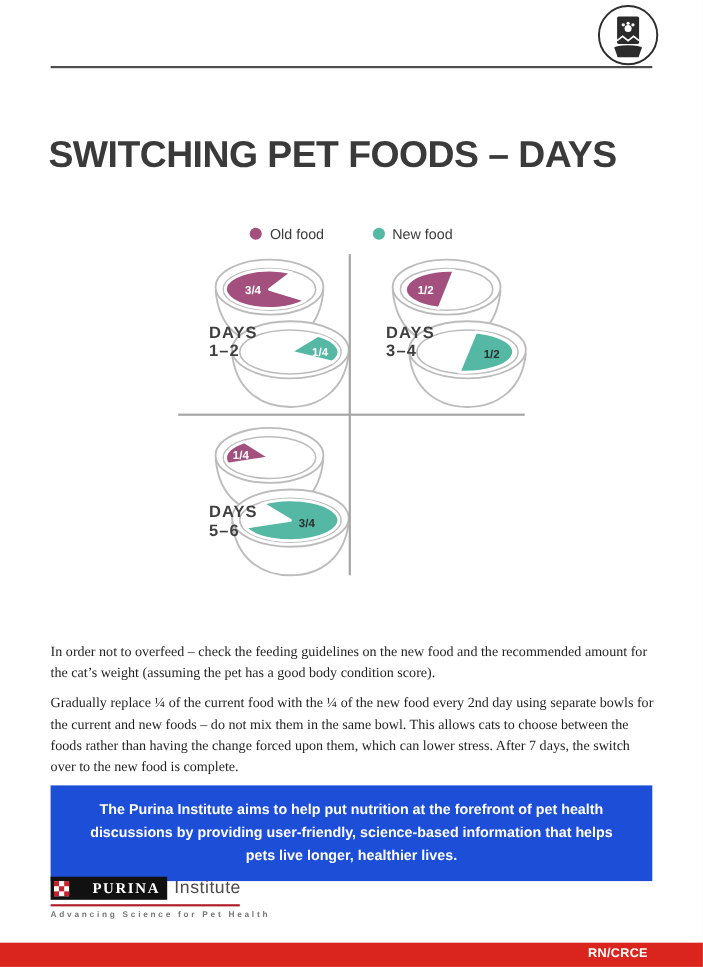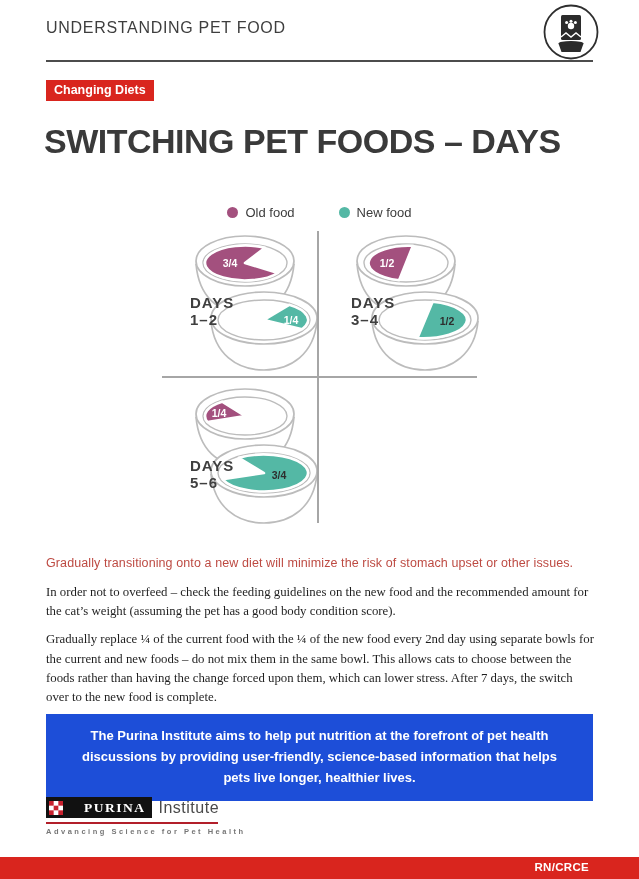--- a/index.html
+++ b/index.html
@@ -58,39 +58,37 @@
 
   .bottom-bar{position:absolute;bottom:0;left:0;width:639px;height:22px;background:#d9251e;}
   .bottom-bar-code{position:absolute;right:50px;top:4px;color:#fff;font-size:11.5px;
                    font-weight:bold;letter-spacing:.3px;}
 </style>
 </head>
 <body>
 
 <div class="page">
 
-  <div class="header-title">UNDERSTANDING PET FOOD</div>
 
   <div class="header-icon">
     <svg width="58" height="58" viewBox="0 0 58 58">
       <circle cx="29" cy="29" r="26.5" fill="none" stroke="#2e2e2e" stroke-width="1.8"></circle>
       <rect x="19" y="12" width="20" height="25" rx="1.5" fill="#2b2b2b"></rect>
       <circle cx="29" cy="23" r="3.2" fill="#ffffff"></circle>
       <circle cx="24.6" cy="19.6" r="1.5" fill="#ffffff"></circle>
       <circle cx="29" cy="18.2" r="1.5" fill="#ffffff"></circle>
       <circle cx="33.4" cy="19.6" r="1.5" fill="#ffffff"></circle>
       <polyline points="19,34 24,30 29,34 34,30 39,34" fill="none" stroke="#ffffff" stroke-width="1.4"></polyline>
       <path d="M16.5 40.5 L41.5 40.5 L38.5 49 L19.5 49 Z" fill="#2b2b2b"></path>
       <ellipse cx="29" cy="40.5" rx="12.5" ry="2.4" fill="#2b2b2b"></ellipse>
     </svg>
   </div>
 
   <div class="rule"></div>
 
-  <div class="badge">Changing Diets</div>
 
   <div class="doc-title">SWITCHING PET FOODS – DAYS</div>
 
   <div class="legend">
     <div class="legend-item">
       <span class="legend-dot" style="background: rgb(163, 80, 126);"></span>
       <span class="legend-label">Old food</span>
     </div>
     <div class="legend-item">
       <span class="legend-dot" style="background: rgb(84, 184, 165);"></span>
@@ -150,21 +148,20 @@
         </svg>
       <div class="q-label">
         <span>DAYS</span><br>
         <span>5–6</span>
       </div>
     </div>
     <div class="v-divider"></div>
     <div class="h-divider"></div>
   </div>
 
-  <div class="lead">Gradually transitioning onto a new diet will minimize the risk of stomach upset or other issues.</div>
 
   <div class="body-copy">
     <p>In order not to overfeed – check the feeding guidelines on the new food and the recommended amount for the cat’s weight (assuming the pet has a good body condition score).</p>
     <p>Gradually replace ¼ of the current food with the ¼ of the new food every 2nd day using separate bowls for the current and new foods – do not mix them in the same bowl. This allows cats to choose between the foods rather than having the change forced upon them, which can lower stress. After 7 days, the switch over to the new food is complete.</p>
     <p>If a pet is susceptible to stomach upset, it may be beneficial to transition over 10 days.</p>
   </div>
 
   <div class="callout">The Purina Institute aims to help put nutrition at the forefront of pet health discussions by providing user-friendly, science-based information that helps pets live longer, healthier lives.</div>
 
   <div class="footer-logo">

